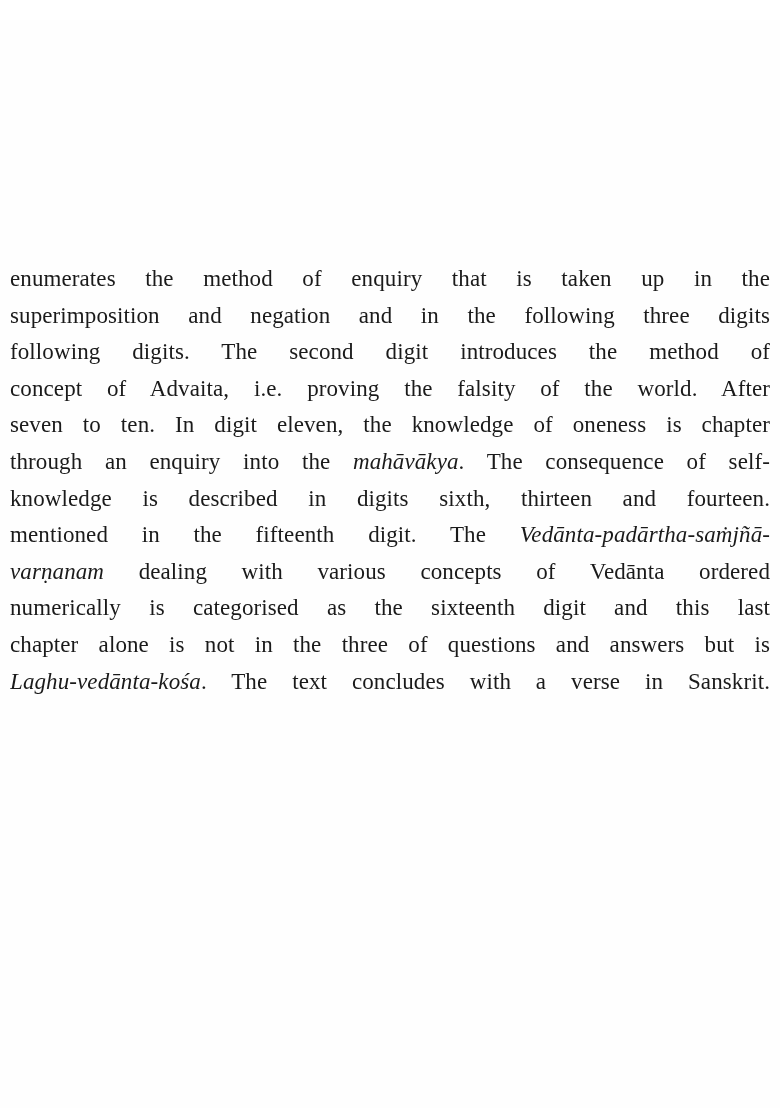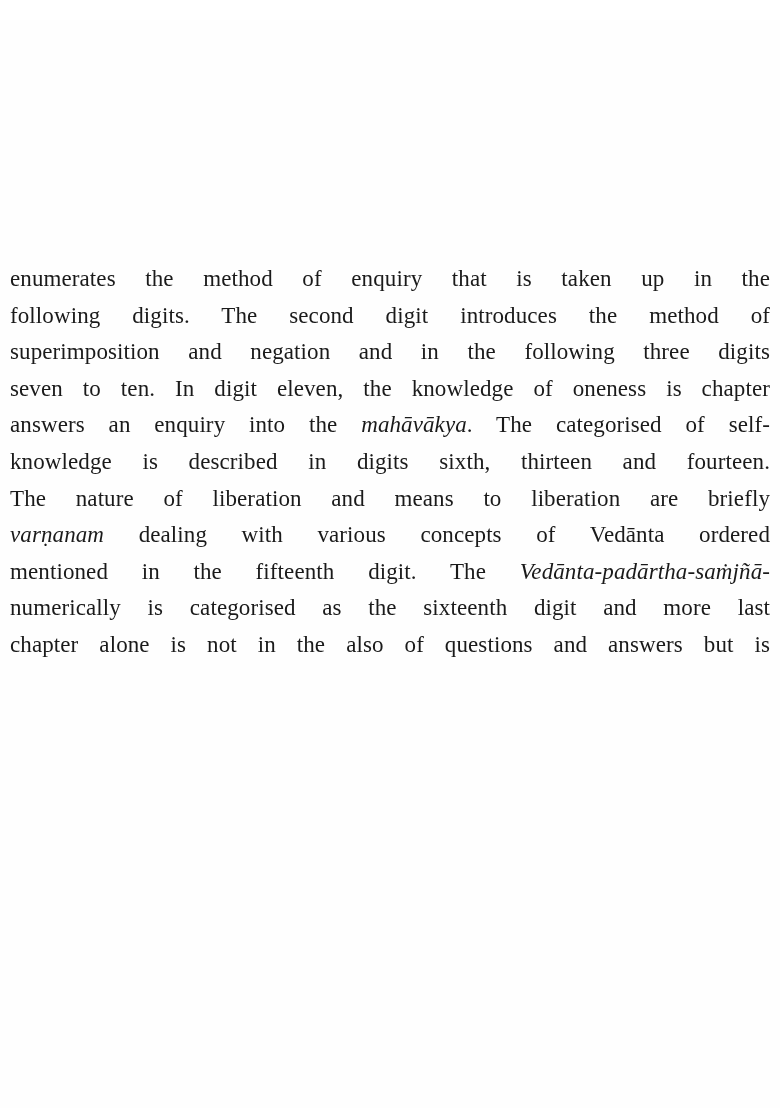--- a/index.html
+++ b/index.html
@@ -34,24 +34,25 @@
   .line em {
     font-style: italic;
   }
 </style>
 </head>
 <body>
 
 <div class="page" style="background: rgb(254, 254, 254); color: rgb(26, 26, 26); margin-top: 20px;">
   <div class="paragraph">
       <div class="line"><span>enumerates the method of enquiry that is taken up in the</span></div>
+      <div class="line"><span>superimposition and negation and in the following three digits</span></div>
       <div class="line"><span>following digits. The second digit introduces the method of</span></div>
-      <div class="line"><span>superimposition and negation and in the following three digits</span></div>
+      <div class="line"><span>concept of Advaita, i.e. proving the falsity of the world. After</span></div>
       <div class="line"><span>seven to ten. In digit eleven, the knowledge of oneness is chapter</span></div>
-      <div class="line"><span>answers an enquiry into the </span><em>mahāvākya</em><span>. The categorised of self-</span></div>
+      <div class="line"><span>through an enquiry into the </span><em>mahāvākya</em><span>. The consequence of self-</span></div>
       <div class="line"><span>knowledge is described in digits sixth, thirteen and fourteen.</span></div>
-      <div class="line"><span>The nature of liberation and means to liberation are briefly</span></div>
+      <div class="line"><span>mentioned in the fifteenth digit. The </span><em>Vedānta-padārtha-saṁjñā-</em></div>
       <div class="line"><em>varṇanam</em><span> dealing with various concepts of Vedānta ordered</span></div>
-      <div class="line"><span>mentioned in the fifteenth digit. The </span><em>Vedānta-padārtha-saṁjñā-</em></div>
-      <div class="line"><span>numerically is categorised as the sixteenth digit and more last</span></div>
-      <div class="line"><span>chapter alone is not in the also of questions and answers but is</span></div>
+      <div class="line"><span>numerically is categorised as the sixteenth digit and this last</span></div>
+      <div class="line"><span>chapter alone is not in the three of questions and answers but is</span></div>
+      <div class="line"><em>Laghu-vedānta-kośa</em><span>. The text concludes with a verse in Sanskrit.</span></div>
     </div>
 </div>
 
 </body></html>

